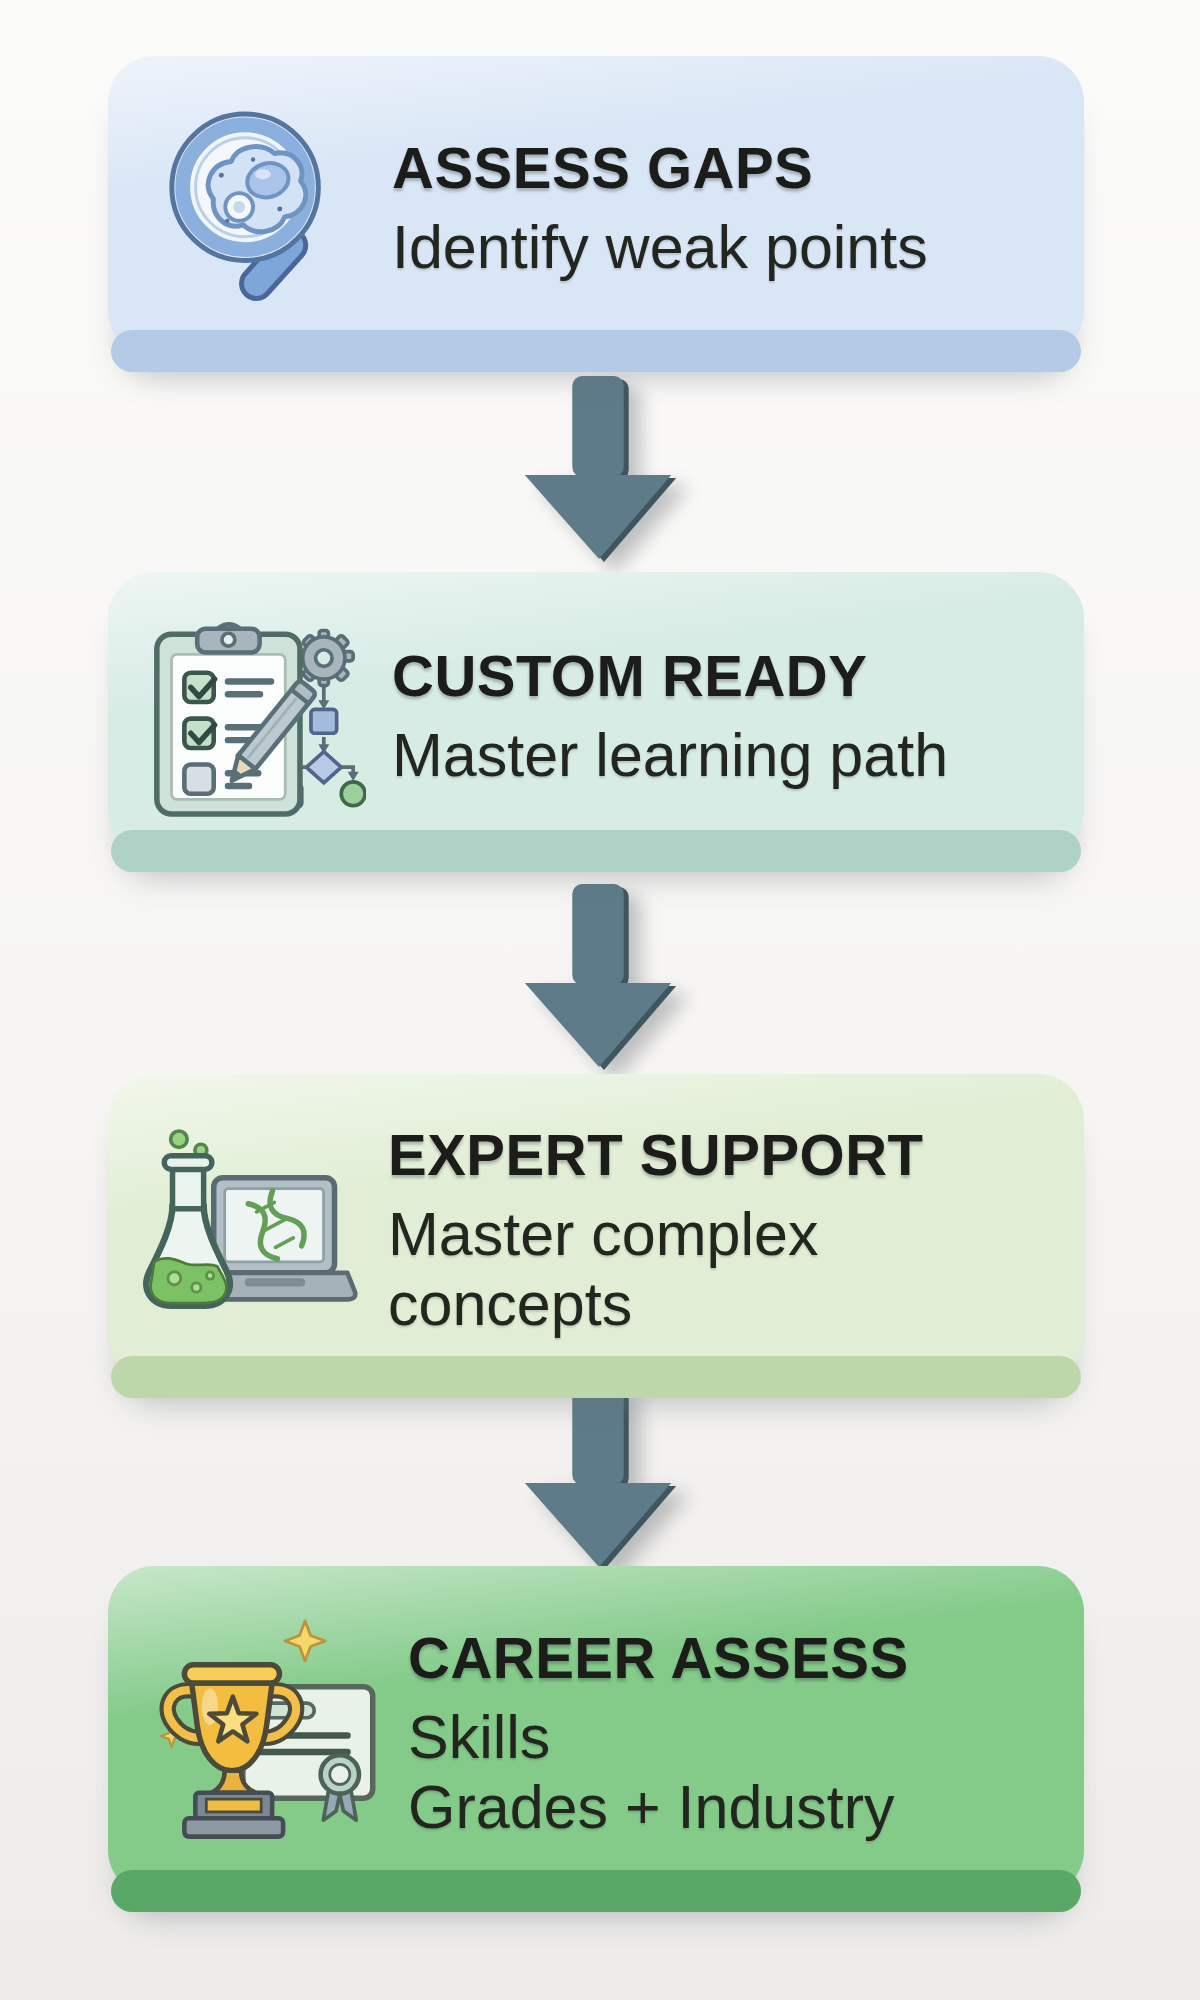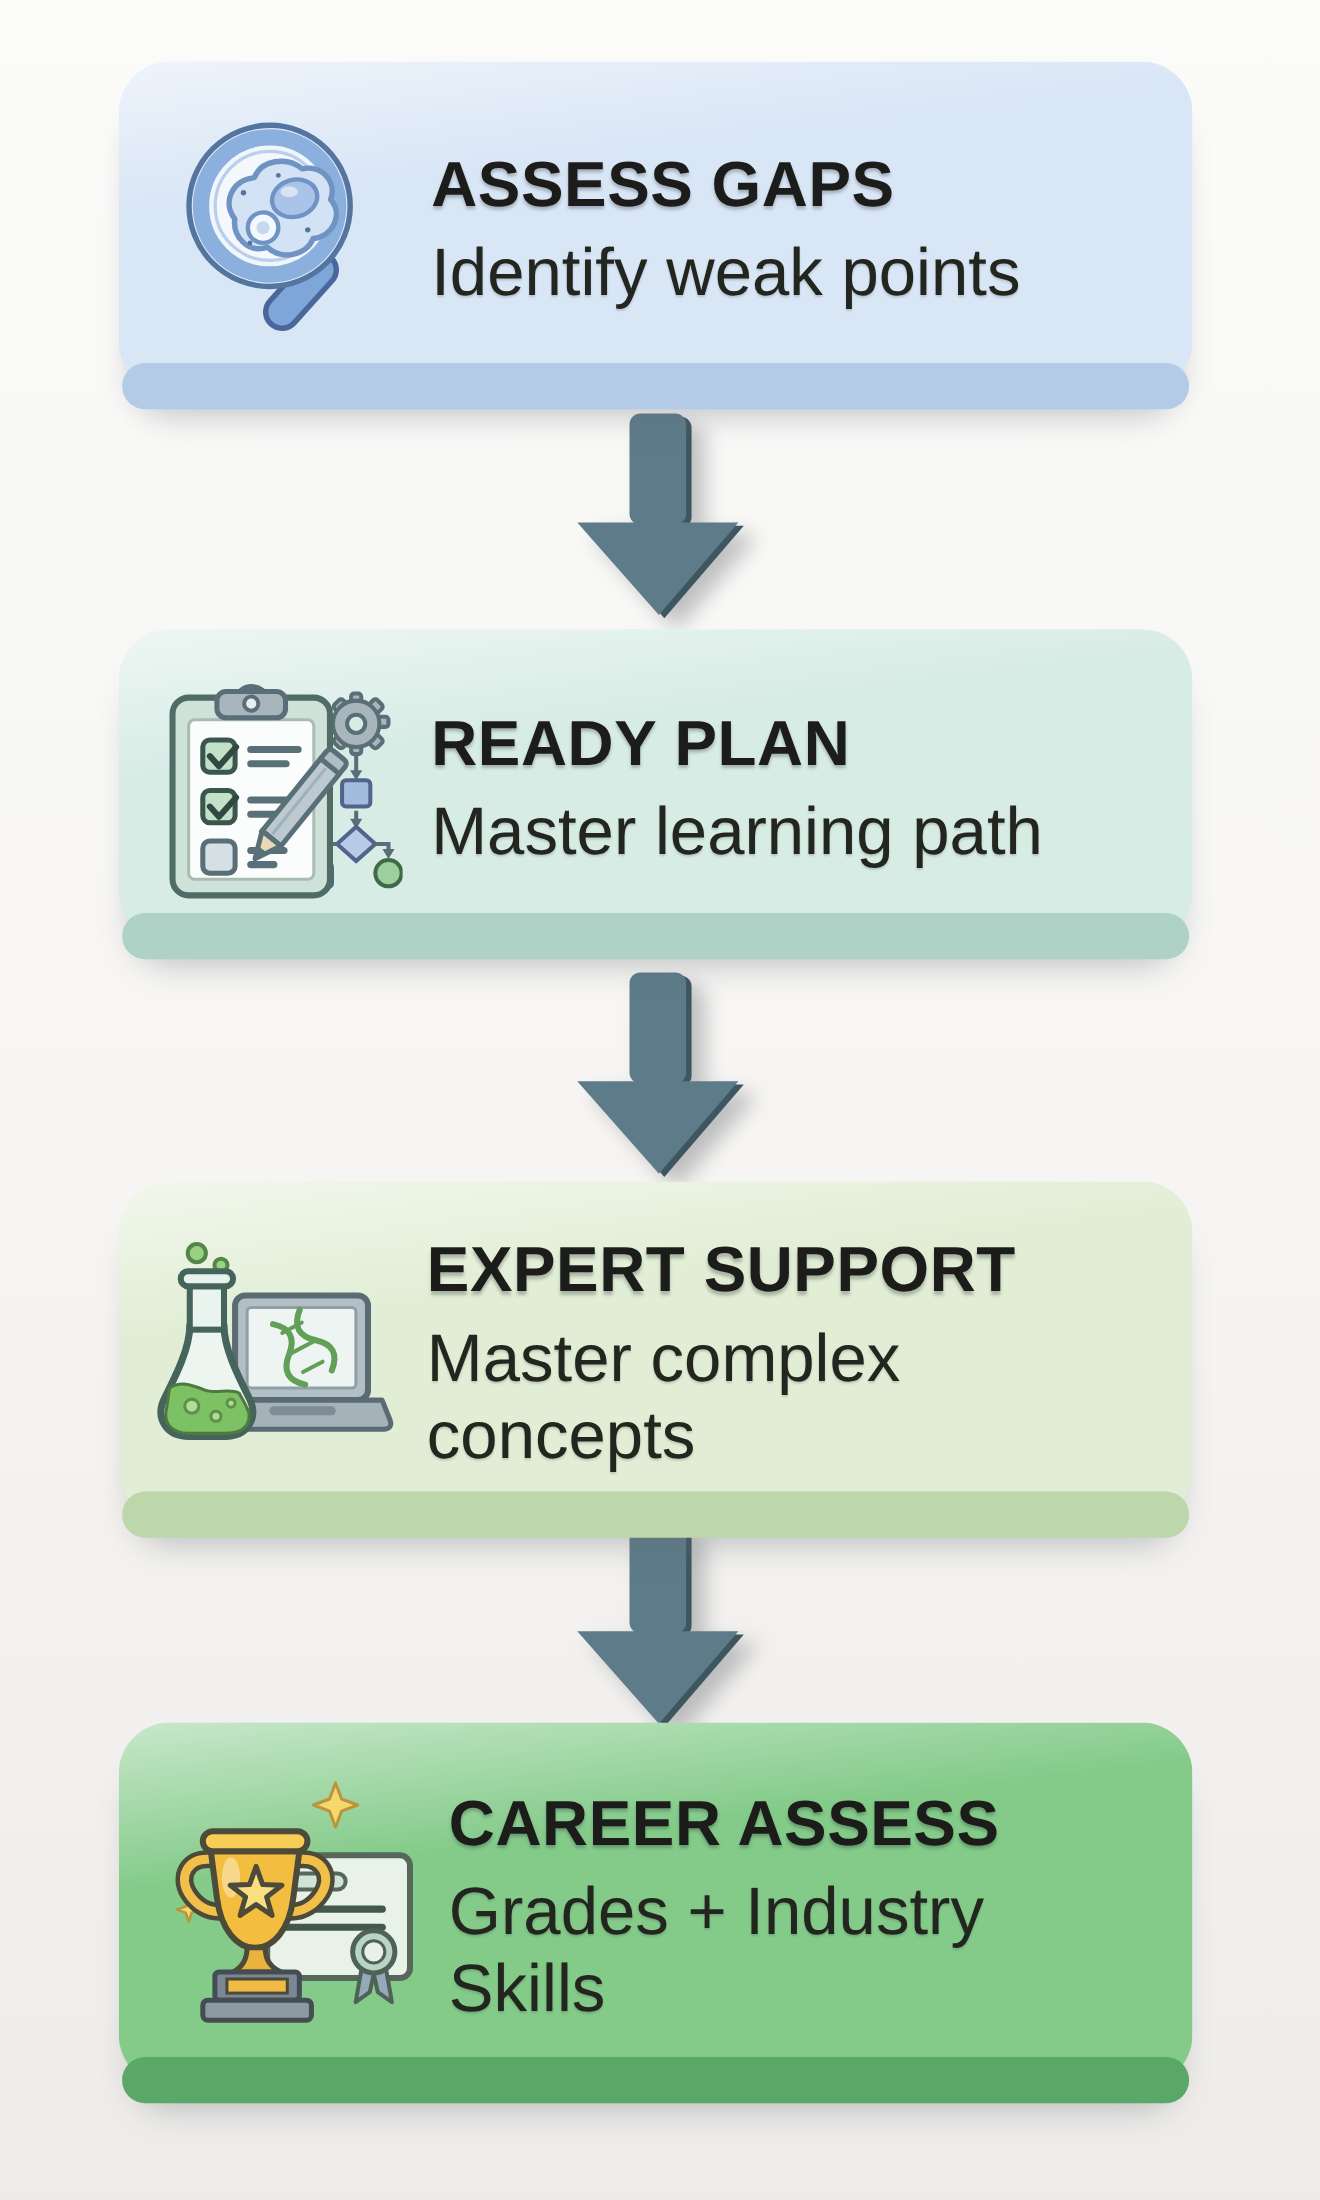--- a/index.html
+++ b/index.html
@@ -190,21 +190,21 @@
         <g transform="translate(170,106) rotate(39)">
           <rect x="-12" y="-14" width="24" height="16" rx="5" fill="#b0bdc4" stroke="#5a7078" stroke-width="5"></rect>
           <rect x="-12" y="0" width="24" height="92" fill="#bcc9d0" stroke="#5a7078" stroke-width="5"></rect>
           <line x1="-2" y1="4" x2="-2" y2="88" stroke="#9fb0b9" stroke-width="3"></line>
           <polygon points="-12,92 12,92 0,118" fill="#e8d9b8" stroke="#5a7078" stroke-width="5" stroke-linejoin="round"></polygon>
           <polygon points="-5,106 5,106 0,118" fill="#5a7078"></polygon>
         </g>
       </svg>
     </div>
     <div class="text">
-      <h2 class="title">READY PLAN</h2>
+      <h2 class="title">CUSTOM READY</h2>
       <p class="sub">
           <span>Master learning path</span>
           <span></span>
         </p>
     </div>
   </section>
 
   <div class="arrow" id="arrow1">
     <svg viewBox="0 0 160 192" width="160" height="190" aria-hidden="true">
       <g style="fill:var(--arrow-dark,#3e5660)">
@@ -297,19 +297,19 @@
 
         <path d="M88,166 C88,178 82,186 74,190 L122,190 C112,186 106,178 106,166 Z" fill="#eab23e" stroke="#4c4a38" stroke-width="5" stroke-linejoin="round"></path>
         <rect x="56" y="190" width="84" height="28" rx="4" fill="#7b8893" stroke="#454d54" stroke-width="5"></rect>
         <rect x="68" y="197" width="60" height="14" fill="#f0bc45" stroke="#4c4a38" stroke-width="3"></rect>
         <rect x="44" y="218" width="108" height="20" rx="5" fill="#8d99a2" stroke="#454d54" stroke-width="5"></rect>
       </svg>
     </div>
     <div class="text">
       <h2 class="title">CAREER ASSESS</h2>
       <p class="sub">
+          <span>Skills</span>
           <span>Grades + Industry</span>
-          <span>Skills</span>
         </p>
     </div>
   </section>
 
 </div>
 
 </body></html>

